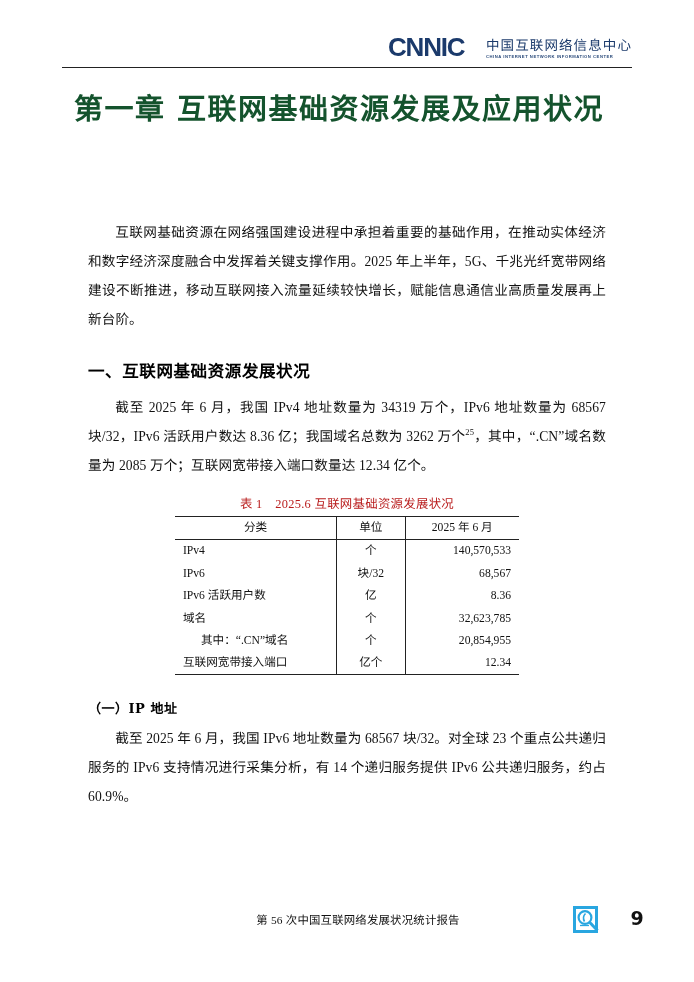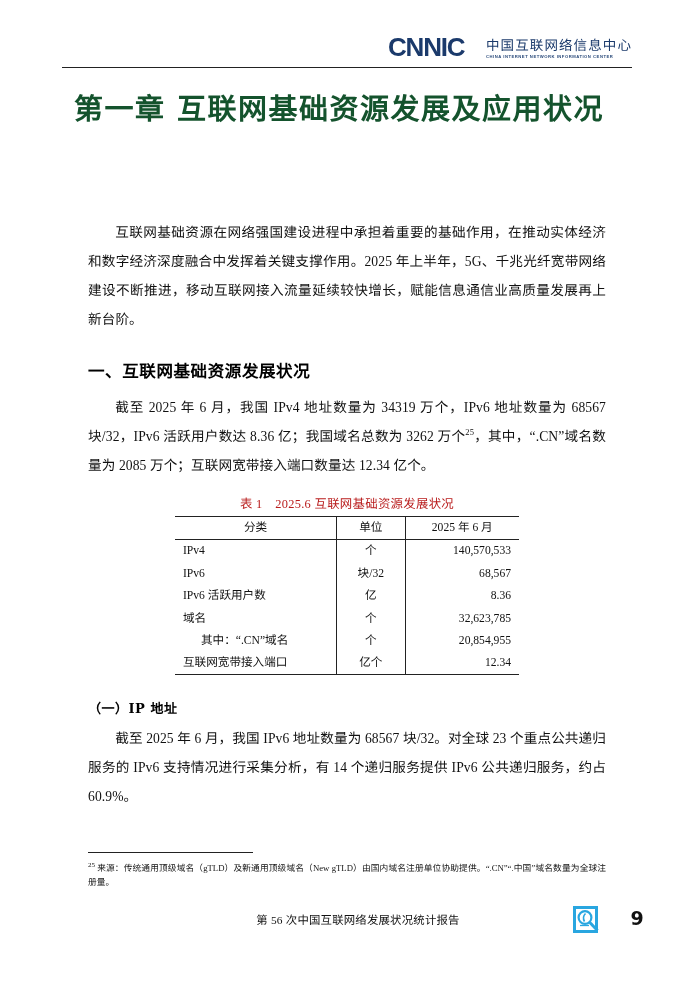--- a/index.html
+++ b/index.html
@@ -298,24 +298,20 @@
           </tbody>
       </table>
     </div>
 
     <div class="h-sub">（一）IP 地址</div>
 
     <p class="body-text gap-after-head">截至 2025 年 6 月，我国 IPv6 地址数量为 68567 块/32。对全球 23 个重点公共递归服务的 IPv6 支持情况进行采集分析，有 14 个递归服务提供 IPv6 公共递归服务，约占 60.9%。</p>
 
   </div>
 
-  <div class="footnote">
-    <div class="footnote-rule"></div>
-    <p class="footnote-text"><sup>25</sup><span>来源：传统通用顶级域名（gTLD）及新通用顶级域名（New gTLD）由国内域名注册单位协助提供。“.CN”“.中国”域名数量为全球注册量。</span></p>
-  </div>
 
   <div class="footer">
     <div class="footer-center">第 56 次中国互联网络发展状况统计报告</div>
     <div class="footer-logo">
       <svg viewBox="0 0 30 32" width="30" height="32" aria-hidden="true">
         <rect x="1" y="1" width="25" height="27" fill="#29a6e0"></rect>
         <rect x="4" y="4" width="19" height="21" fill="#ffffff"></rect>
         <circle cx="13" cy="12.5" r="6.4" fill="none" stroke="#29a6e0" stroke-width="2.2"></circle>
         <path d="M13.5 8.5 Q10 12 12.5 16.5" fill="none" stroke="#29a6e0" stroke-width="1.6"></path>
         <line x1="17.6" y1="17.2" x2="25.5" y2="25.5" stroke="#29a6e0" stroke-width="3"></line>

